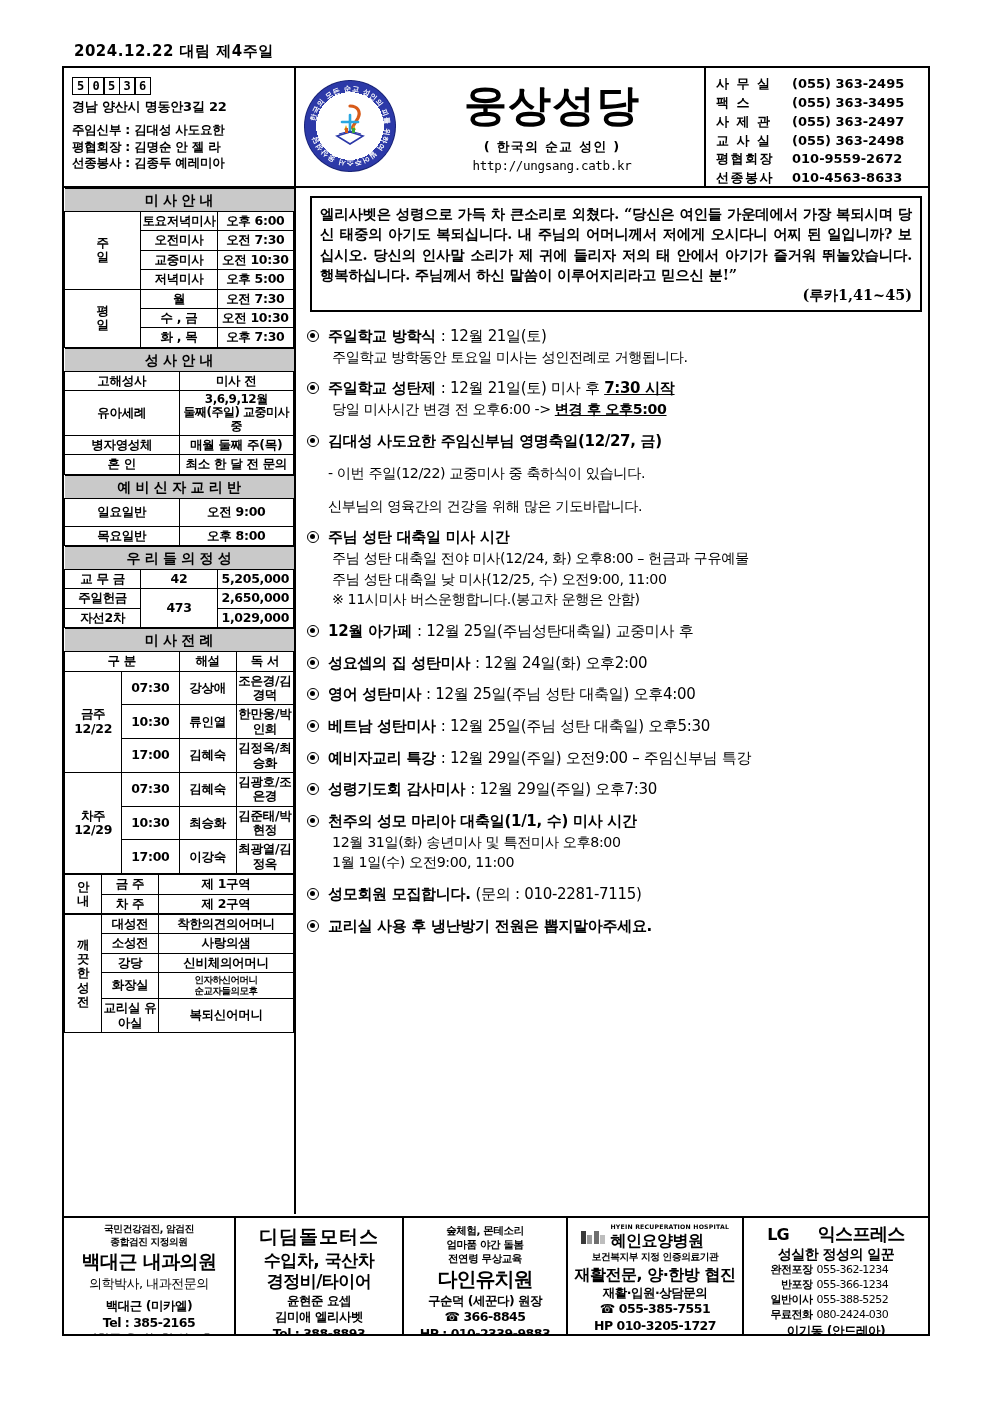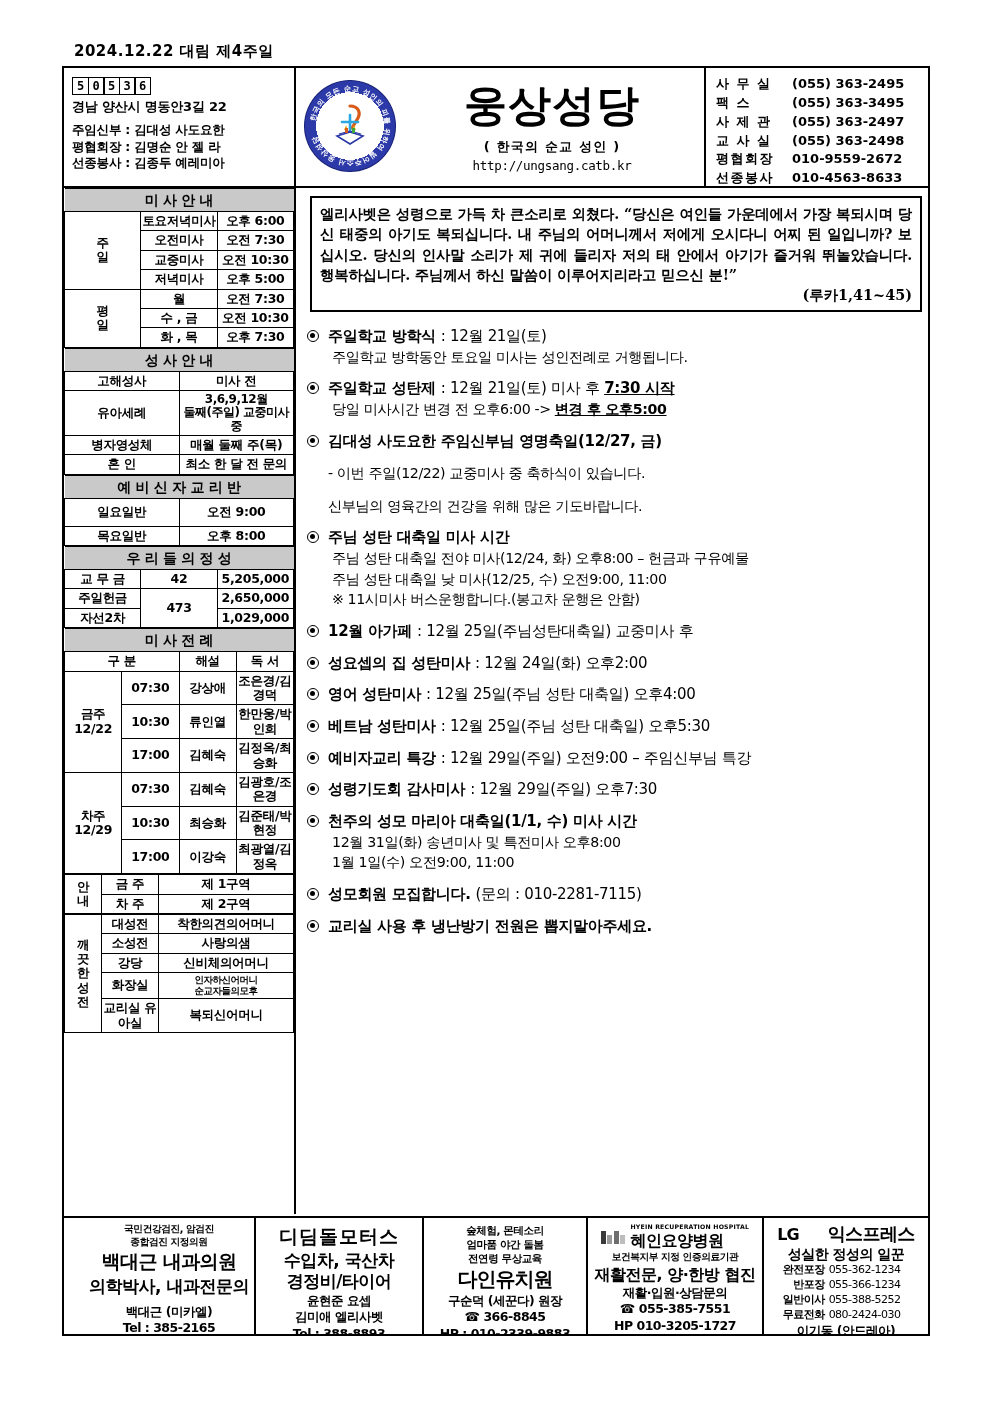--- a/index.html
+++ b/index.html
@@ -295,31 +295,31 @@
     border-top: 2px solid #000;
   }
   .ad {
     box-sizing: border-box;
     border-right: 2px solid #000;
     padding: 5px 3px 4px 3px;
     text-align: center;
     overflow: hidden;
   }
   .ad:last-child { border-right: none; }
-  .ad1 { width: 172px; margin-left: 20px; }
+  .ad1 { width: 172px; }
   .ad2 { width: 168px; }
   .ad3 { width: 164px; }
   .ad4 { width: 176px; }
   .ad5 { flex: 1; }
   .ad .t-sm { font-size: 10.5px; font-weight: bold; line-height: 1.35; letter-spacing: -0.4px; }
   .ad .t-xs { font-size: 9.7px; font-weight: bold; line-height: 1.3; letter-spacing: -0.4px; }
   .ad .t-big { font-size: 19px; font-weight: bold; letter-spacing: -0.6px; line-height: 1.2; margin: 2px 0 2px; }
   .ad .t-big2 { font-size: 17px; font-weight: bold; letter-spacing: -0.5px; line-height: 1.2; margin: 1px 0; }
   .ad .t-mid { font-size: 12.5px; font-weight: bold; line-height: 1.32; letter-spacing: -0.5px; }
-  .ad .t-md2 { font-size: 17px; font-weight: bold; line-height: 1.34; letter-spacing: -0.5px; }
+  .ad .t-md2 { font-size: 13px; font-weight: normal; line-height: 1.34; letter-spacing: -0.5px; }
   .ad .spacer { height: 6px; }
   .hyein-logo {
     display: inline-flex;
     align-items: flex-end;
     gap: 1.5px;
     vertical-align: middle;
     margin-right: 3px;
   }
   .hyein-logo i {
     display: inline-block;

